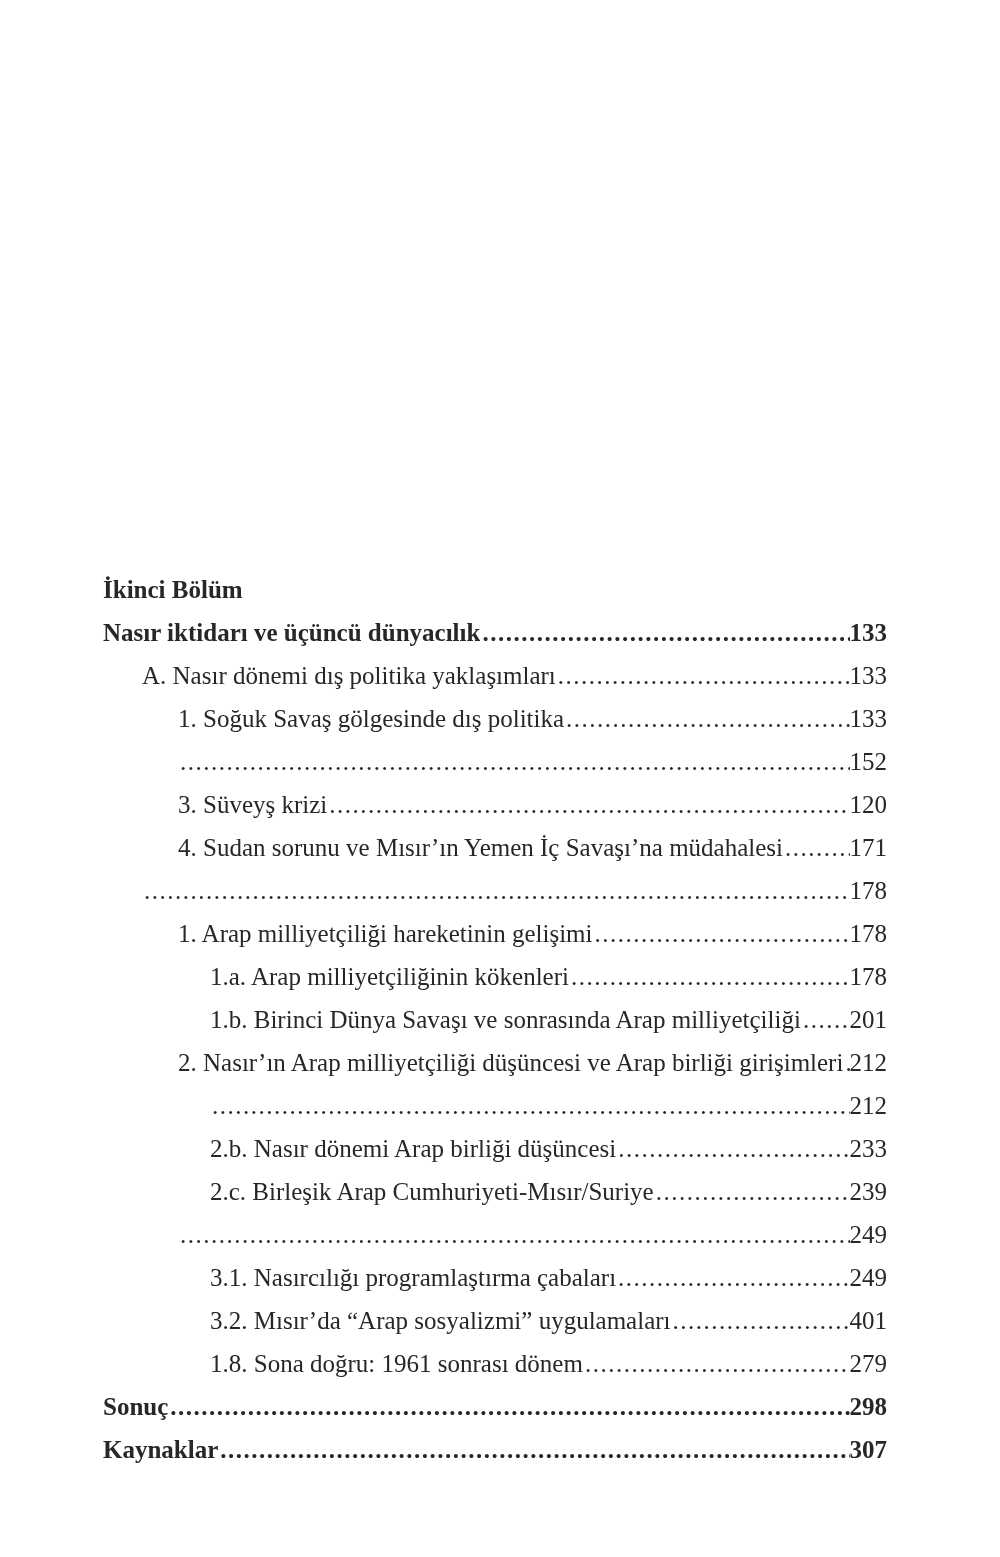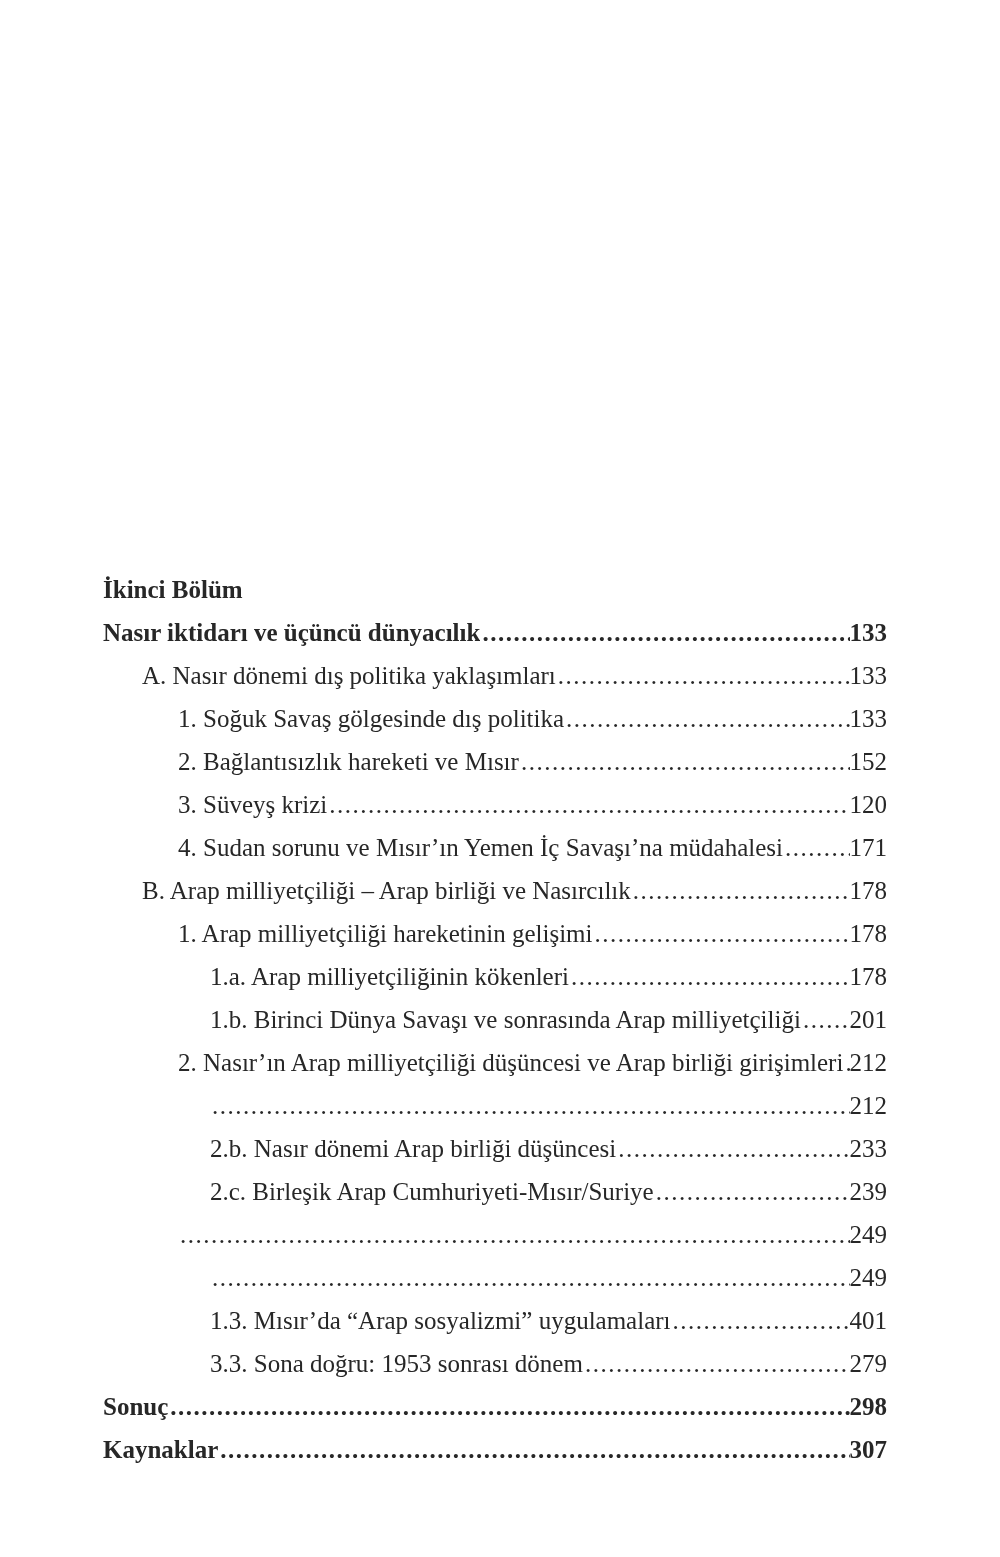--- a/index.html
+++ b/index.html
@@ -73,36 +73,34 @@
     <span class="label">A. Nasır dönemi dış politika yaklaşımları</span>
     <span class="dots">............................................................................................................................................</span>
     <span class="pagenum">133</span>
   </div>
         <div class="row lvl2">
     <span class="label">1. Soğuk Savaş gölgesinde dış politika</span>
     <span class="dots">............................................................................................................................................</span>
     <span class="pagenum">133</span>
   </div>
         <div class="row lvl2">
-    <span class="label">2. Bağlantısızlık hareketi ve Mısır</span>
     <span class="dots">............................................................................................................................................</span>
     <span class="pagenum">152</span>
   </div>
         <div class="row lvl2">
     <span class="label">3. Süveyş krizi</span>
     <span class="dots">............................................................................................................................................</span>
     <span class="pagenum">120</span>
   </div>
         <div class="row lvl2">
     <span class="label">4. Sudan sorunu ve Mısır’ın Yemen İç Savaşı’na müdahalesi</span>
     <span class="dots">............................................................................................................................................</span>
     <span class="pagenum">171</span>
   </div>
         <div class="row lvl1">
-    <span class="label">B. Arap milliyetçiliği – Arap birliği ve Nasırcılık</span>
     <span class="dots">............................................................................................................................................</span>
     <span class="pagenum">178</span>
   </div>
         <div class="row lvl2">
     <span class="label">1. Arap milliyetçiliği hareketinin gelişimi</span>
     <span class="dots">............................................................................................................................................</span>
     <span class="pagenum">178</span>
   </div>
         <div class="row lvl3">
     <span class="label">1.a. Arap milliyetçiliğinin kökenleri</span>
@@ -131,30 +129,31 @@
         <div class="row lvl3">
     <span class="label">2.c. Birleşik Arap Cumhuriyeti-Mısır/Suriye</span>
     <span class="dots">............................................................................................................................................</span>
     <span class="pagenum">239</span>
   </div>
         <div class="row lvl2">
     <span class="dots">............................................................................................................................................</span>
     <span class="pagenum">249</span>
   </div>
         <div class="row lvl3">
+    <span class="label">3.1. Nasırcılığı programlaştırma çabaları</span>
     <span class="dots">............................................................................................................................................</span>
     <span class="pagenum">249</span>
   </div>
         <div class="row lvl3">
-    <span class="label">1.3. Mısır’da “Arap sosyalizmi” uygulamaları</span>
+    <span class="label">3.2. Mısır’da “Arap sosyalizmi” uygulamaları</span>
     <span class="dots">............................................................................................................................................</span>
     <span class="pagenum">401</span>
   </div>
         <div class="row lvl3">
-    <span class="label">3.3. Sona doğru: 1953 sonrası dönem</span>
+    <span class="label">1.8. Sona doğru: 1961 sonrası dönem</span>
     <span class="dots">............................................................................................................................................</span>
     <span class="pagenum">279</span>
   </div>
         <div class="row lvl0 bold">
     <span class="label">Sonuç</span>
     <span class="dots">............................................................................................................................................</span>
     <span class="pagenum">298</span>
   </div>
         <div class="row lvl0 bold">
     <span class="label">Kaynaklar</span>

